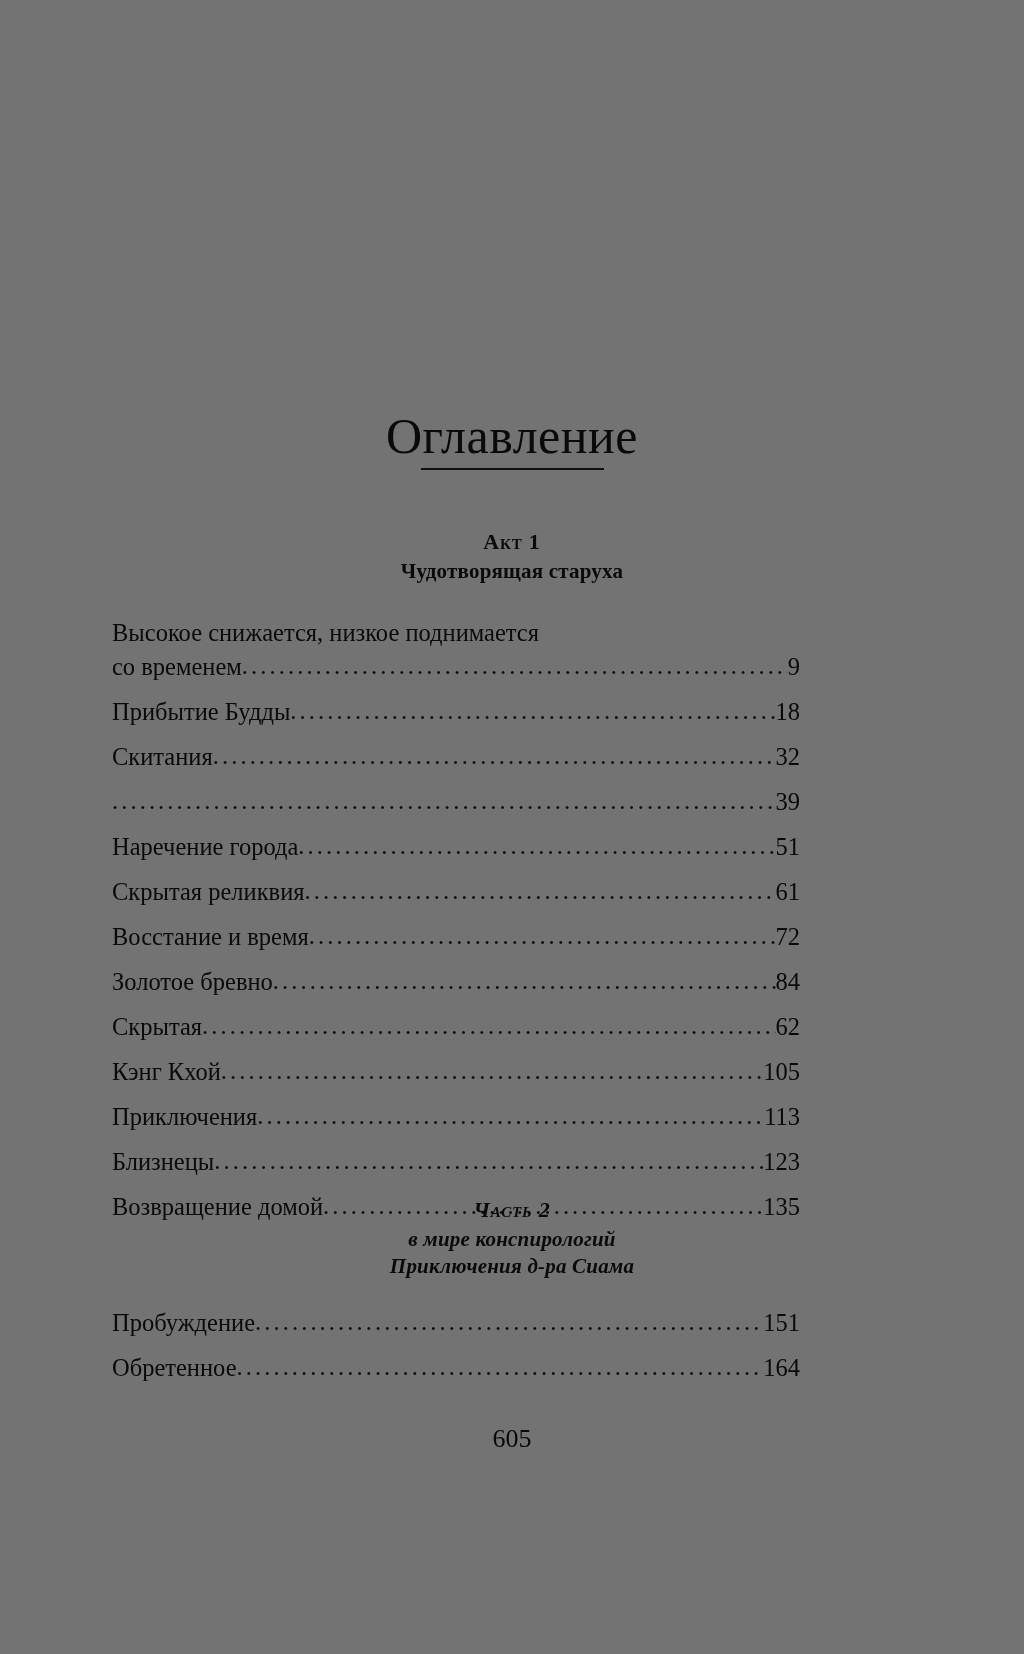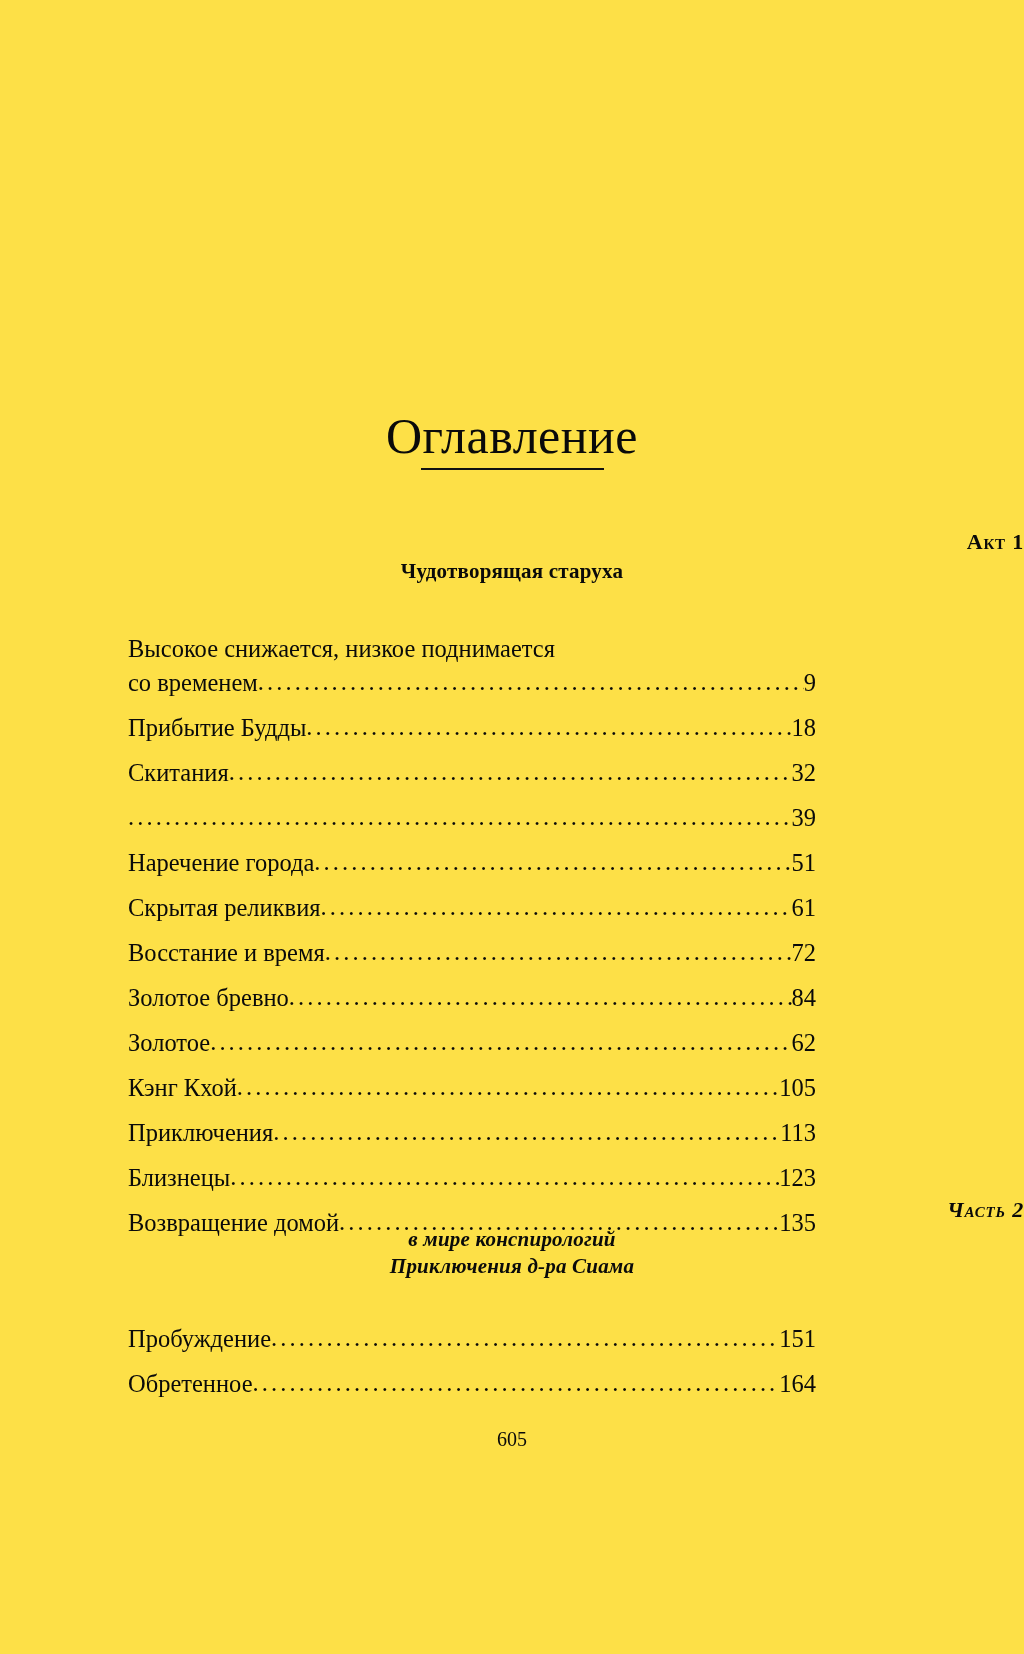--- a/index.html
+++ b/index.html
@@ -14,21 +14,21 @@
     font-family: "Liberation Serif", "DejaVu Serif", serif;
     color: #0a0a0a;
     overflow: hidden;
   }
 
   .page {
     position: absolute;
     left: 0; top: 0;
     width: 1024px;
     height: 1654px;
-    background: #fde047;
+    background: #737373;
   }
 
   
   .toc-title {
     position: absolute;
     left: 0;
     top: 372px;
     width: 1024px;
     text-align: center;
     font-size: 50px;
@@ -57,38 +57,37 @@
     font-size: 21px;
     line-height: 28px;
     letter-spacing: 0.2px;
   }
   .section-head .part-label {
     display: block;
     font-variant: small-caps;
     font-size: 22px;
     letter-spacing: 0.8px;
     margin-bottom: 2px;
-    text-align: right;
   }
   .section-head .part-sub {
     display: block;
     font-size: 21px;
     line-height: 27px;
   }
 
   #section-1 { top: 528px; }
   #section-2 { top: 1196px; font-style: italic; }
 
   
   .toc-list {
     position: absolute;
     left: 112px;
     width: 688px;
     list-style: none;
-    margin: 16px;
+    margin: 0;
     padding: 0;
   }
   #list-1 { top: 620px; }
   #list-2 { top: 1310px; }
 
   .toc-entry {
     position: relative;
     font-size: 24.5px;
     line-height: 26px;
     margin-bottom: 19px;
@@ -133,21 +132,21 @@
     align-items: flex-end;
   }
 
   
   .folio {
     position: absolute;
     left: 0;
     top: 1424px;
     width: 1024px;
     text-align: center;
-    font-size: 20px;
+    font-size: 26px;
     line-height: 30px;
   }
 </style>
 </head>
 <body>
 
 <div class="page">
 
   <h1 class="toc-title">Оглавление</h1>
 
@@ -210,21 +209,21 @@
       </li>
       <li class="toc-entry">
         <span class="entry-row">
           <span class="entry-title">Золотое бревно</span>
           <span class="entry-dots">............................................................................................................................................</span>
           <span class="entry-page">84</span>
         </span>
       </li>
       <li class="toc-entry">
         <span class="entry-row">
-          <span class="entry-title">Золотое</span>
+          <span class="entry-title">Скрытая</span>
           <span class="entry-dots">............................................................................................................................................</span>
           <span class="entry-page">62</span>
         </span>
       </li>
       <li class="toc-entry">
         <span class="entry-row">
           <span class="entry-title">Кэнг Кхой</span>
           <span class="entry-dots">............................................................................................................................................</span>
           <span class="entry-page">105</span>
         </span>

